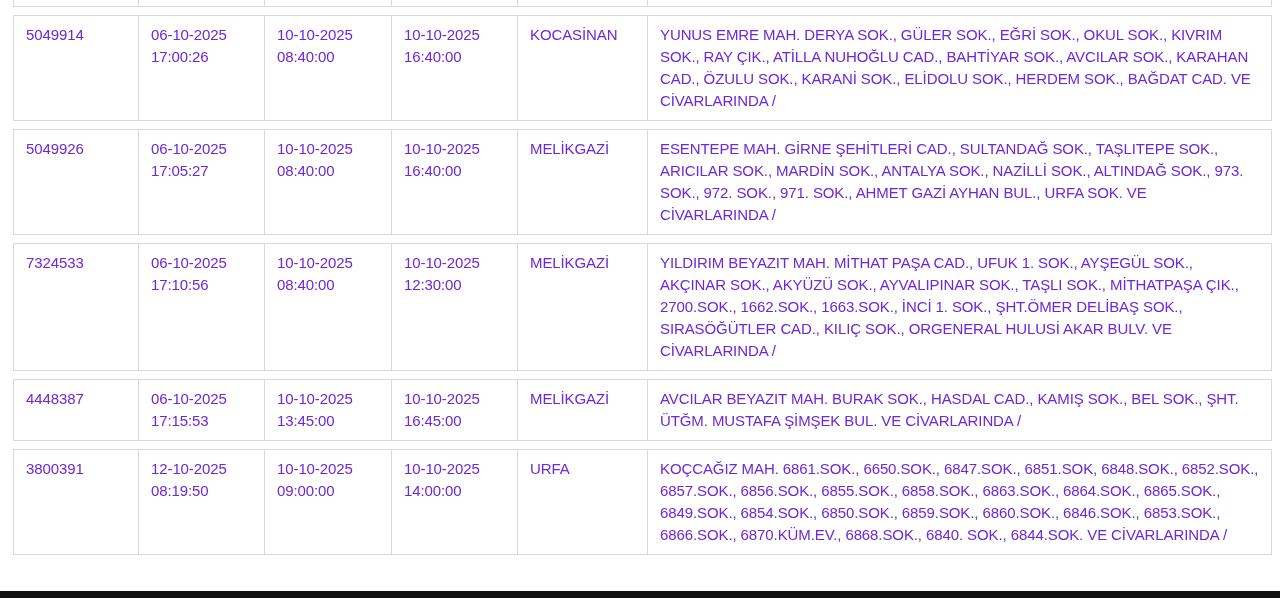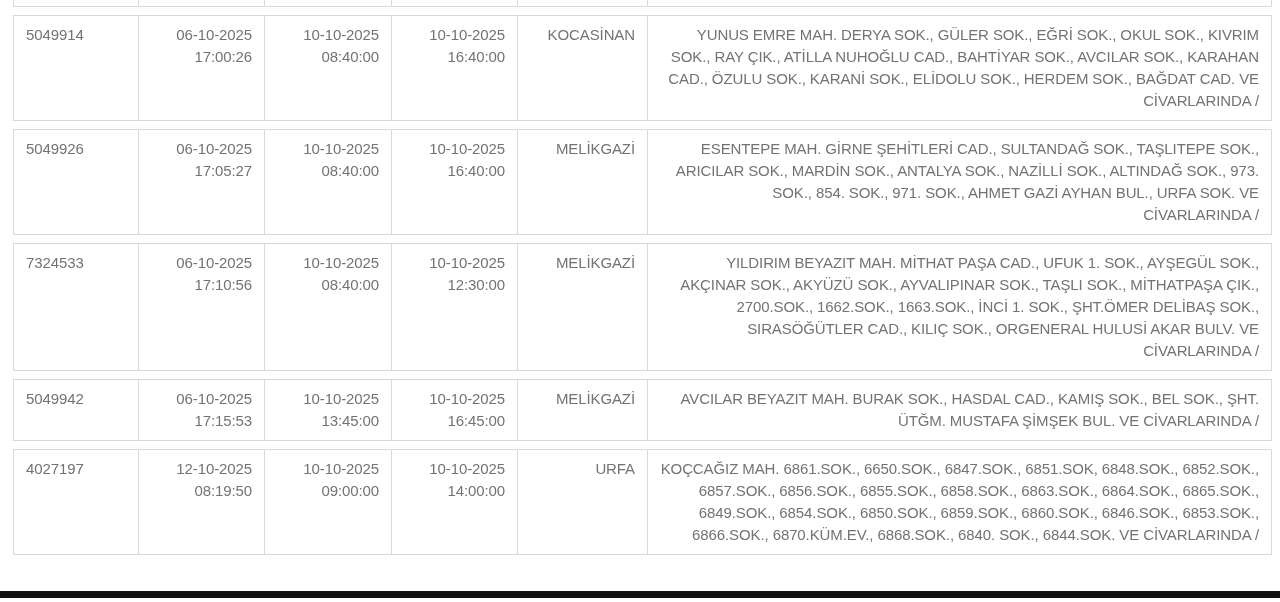--- a/index.html
+++ b/index.html
@@ -26,26 +26,26 @@
     table-layout: fixed;
     border-collapse: separate;
     border-spacing: 0 8px;
   }
   td {
     border: 1px solid #d9d9d9;
     vertical-align: top;
     padding: 8px 12px 8px 12px;
     font-size: 15px;
     line-height: 22px;
-    color: #737373;
+    color: #6d28d9;
     letter-spacing: -0.1px;
     background: #ffffff;
     word-wrap: break-word;
   }
-  td:not(:first-child) { border-left: none; text-align: right; }
+  td:not(:first-child) { border-left: none; }
   tr.partial-row td {
     height: 22px;
     padding: 0;
   }
   .dt-date, .dt-time { display: block; white-space: nowrap; }
   .black-bar {
     position: absolute;
     left: 0;
     top: 591px;
     width: 1280px;
@@ -102,21 +102,21 @@
         </td>
         <td>
           <span class="dt-date">10-10-2025</span>
           <span class="dt-time">08:40:00</span>
         </td>
         <td>
           <span class="dt-date">10-10-2025</span>
           <span class="dt-time">16:40:00</span>
         </td>
         <td>MELİKGAZİ</td>
-        <td>ESENTEPE MAH. GİRNE ŞEHİTLERİ CAD., SULTANDAĞ SOK., TAŞLITEPE SOK., ARICILAR SOK., MARDİN SOK., ANTALYA SOK., NAZİLLİ SOK., ALTINDAĞ SOK., 973. SOK., 854. SOK., 971. SOK., AHMET GAZİ AYHAN BUL., URFA SOK. VE CİVARLARINDA /</td>
+        <td>ESENTEPE MAH. GİRNE ŞEHİTLERİ CAD., SULTANDAĞ SOK., TAŞLITEPE SOK., ARICILAR SOK., MARDİN SOK., ANTALYA SOK., NAZİLLİ SOK., ALTINDAĞ SOK., 973. SOK., 972. SOK., 971. SOK., AHMET GAZİ AYHAN BUL., URFA SOK. VE CİVARLARINDA /</td>
       </tr>
 
       <tr>
         <td>7324533</td>
         <td>
           <span class="dt-date">06-10-2025</span>
           <span class="dt-time">17:10:56</span>
         </td>
         <td>
           <span class="dt-date">10-10-2025</span>
@@ -124,39 +124,39 @@
         </td>
         <td>
           <span class="dt-date">10-10-2025</span>
           <span class="dt-time">12:30:00</span>
         </td>
         <td>MELİKGAZİ</td>
         <td>YILDIRIM BEYAZIT MAH. MİTHAT PAŞA CAD., UFUK 1. SOK., AYŞEGÜL SOK., AKÇINAR SOK., AKYÜZÜ SOK., AYVALIPINAR SOK., TAŞLI SOK., MİTHATPAŞA ÇIK., 2700.SOK., 1662.SOK., 1663.SOK., İNCİ 1. SOK., ŞHT.ÖMER DELİBAŞ SOK., SIRASÖĞÜTLER CAD., KILIÇ SOK., ORGENERAL HULUSİ AKAR BULV. VE CİVARLARINDA /</td>
       </tr>
 
       <tr>
-        <td>5049942</td>
+        <td>4448387</td>
         <td>
           <span class="dt-date">06-10-2025</span>
           <span class="dt-time">17:15:53</span>
         </td>
         <td>
           <span class="dt-date">10-10-2025</span>
           <span class="dt-time">13:45:00</span>
         </td>
         <td>
           <span class="dt-date">10-10-2025</span>
           <span class="dt-time">16:45:00</span>
         </td>
         <td>MELİKGAZİ</td>
         <td>AVCILAR BEYAZIT MAH. BURAK SOK., HASDAL CAD., KAMIŞ SOK., BEL SOK., ŞHT. ÜTĞM. MUSTAFA ŞİMŞEK BUL. VE CİVARLARINDA /</td>
       </tr>
 
       <tr>
-        <td>4027197</td>
+        <td>3800391</td>
         <td>
           <span class="dt-date">12-10-2025</span>
           <span class="dt-time">08:19:50</span>
         </td>
         <td>
           <span class="dt-date">10-10-2025</span>
           <span class="dt-time">09:00:00</span>
         </td>
         <td>
           <span class="dt-date">10-10-2025</span>

